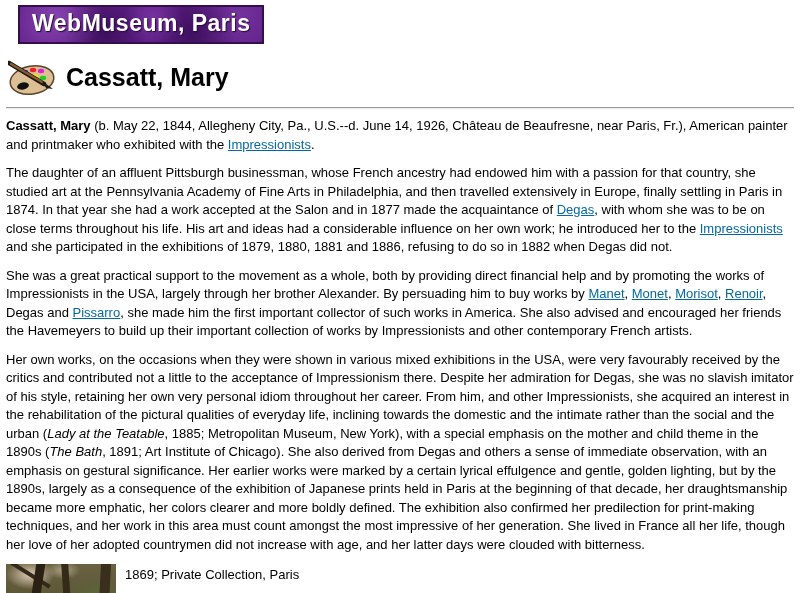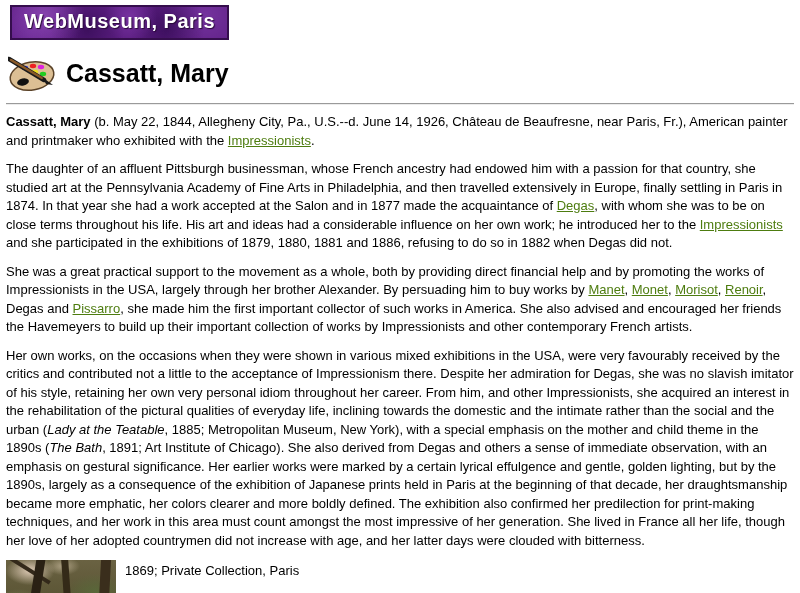--- a/index.html
+++ b/index.html
@@ -8,34 +8,34 @@
     overflow: hidden;
     background: #ffffff;
     font-family: "Liberation Sans", "DejaVu Sans", sans-serif;
     color: #000000;
   }
   .page { padding: 5px 6px 0 6px; }
 
   
   .banner {
     display: inline-block;
-    margin: 0 0 13px 4px;
+    margin: 0 0 13px 12px;
     padding: 3px 12px 5px 12px;
     border: 2px solid #350e4d;
     background:
       radial-gradient(circle at 15% 25%, rgba(160,90,200,.55), transparent 22%),
       radial-gradient(circle at 35% 75%, rgba(45,8,75,.65), transparent 26%),
       radial-gradient(circle at 55% 30%, rgba(150,75,195,.45), transparent 22%),
       radial-gradient(circle at 72% 70%, rgba(40,5,70,.6), transparent 24%),
       radial-gradient(circle at 90% 25%, rgba(140,70,185,.5), transparent 24%),
       radial-gradient(circle at 8% 80%, rgba(120,50,165,.5), transparent 26%),
       #5c1e82;
     color: #ffffff;
     font-weight: bold;
-    font-size: 20px;
+    font-size: 23px;
     letter-spacing: 0.5px;
     text-shadow: 1px 1px 1px #2a0a3a;
     cursor: pointer;
   }
 
   
   .title-row {
     display: flex;
     align-items: center;
     gap: 10px;
@@ -57,21 +57,21 @@
   }
 
   
   .content { width: 790px; }
   .content p {
     margin: 0 0 10px 0;
     font-size: 13px;
     line-height: 18.5px;
   }
   .content a {
-    color: #4d7c0f;
+    color: #0369a1;
     text-decoration: underline;
     cursor: pointer;
     text-align: center;
   }
 
   
   .figure {
     margin-top: 9px;
     display: flex;
     align-items: flex-start;

